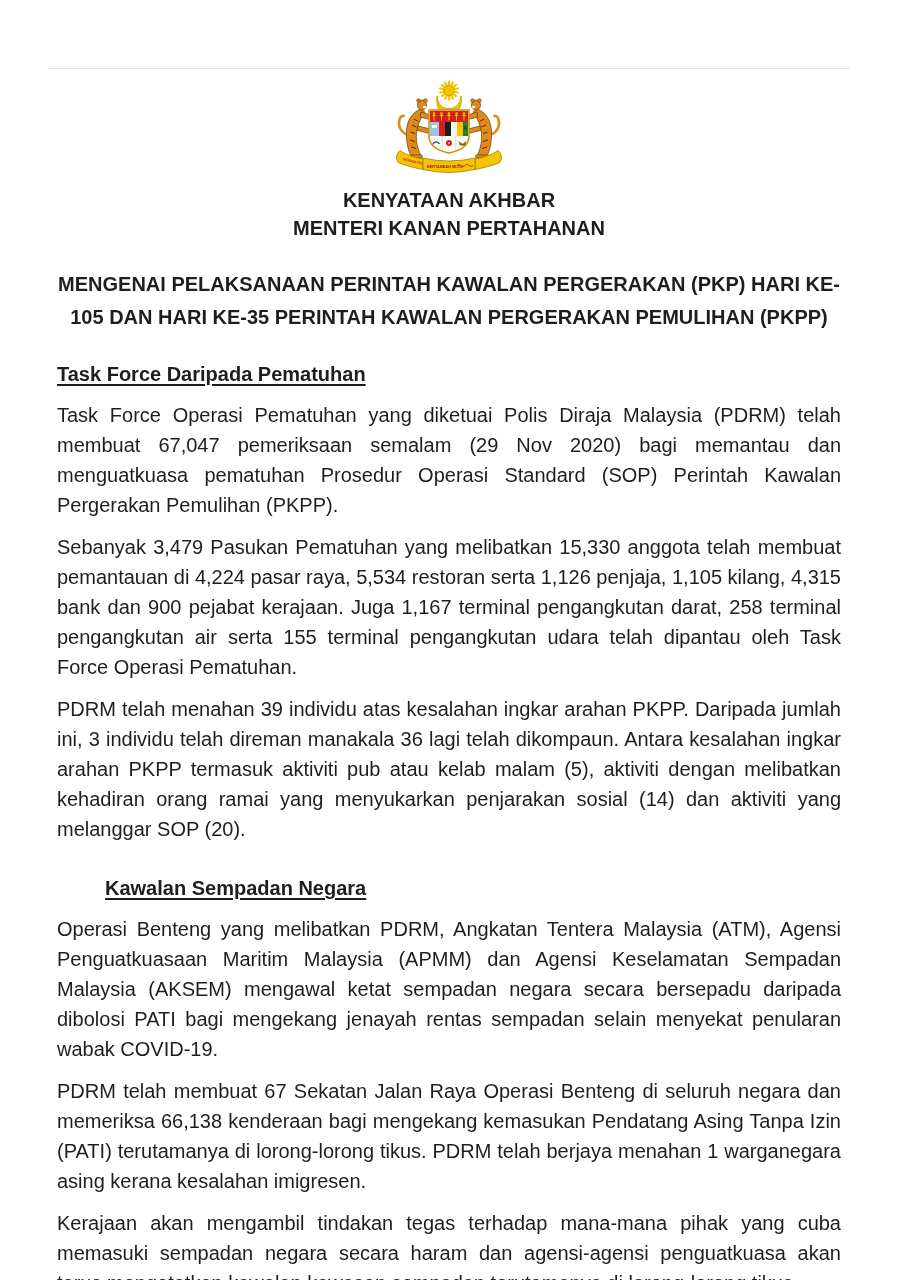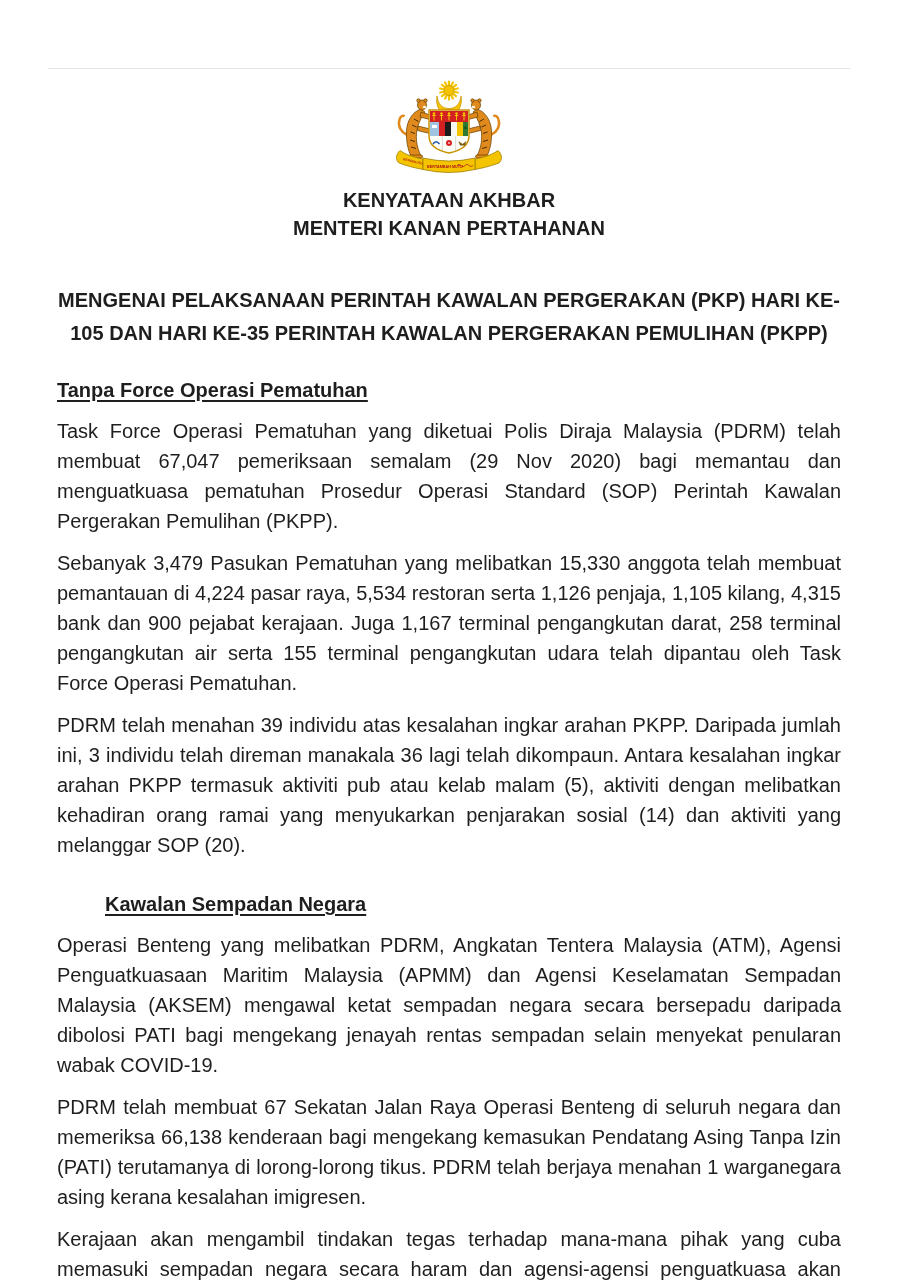--- a/index.html
+++ b/index.html
@@ -23,21 +23,21 @@
     margin:80px auto 0 auto;
   }
   .press-type, .ministry {
     text-align:center;
     font-weight:bold;
     font-size:20px;
     line-height:28px;
   }
   .press-type { margin-top:6px; }
   .doc-title {
-    margin-top:42px;
+    margin-top:26px;
     text-align:center;
     font-weight:bold;
     font-size:20px;
     line-height:33px;
   }
   .section-heading {
     margin:0;
     margin-top:26px;
     font-size:20px;
     font-weight:bold;
@@ -168,21 +168,21 @@
     </div>
 
     <div class="press-type">KENYATAAN AKHBAR</div>
     <div class="ministry">MENTERI KANAN PERTAHANAN</div>
 
     <div class="doc-title">
       <div>MENGENAI PELAKSANAAN PERINTAH KAWALAN PERGERAKAN (PKP) HARI KE-</div>
       <div>105 DAN HARI KE-35 PERINTAH KAWALAN PERGERAKAN PEMULIHAN (PKPP)</div>
     </div>
 
-    <h2 class="section-heading">Tanpa Force Operasi Pematuhan</h2>
+    <h2 class="section-heading">Task Force Daripada Pematuhan</h2>
     <p class="body-para">Task Force Operasi Pematuhan yang diketuai Polis Diraja Malaysia (PDRM) telah membuat 67,047 pemeriksaan semalam (29 Nov 2020) bagi memantau dan menguatkuasa pematuhan Prosedur Operasi Standard (SOP) Perintah Kawalan Pergerakan Pemulihan (PKPP).</p>
     <p class="body-para">Sebanyak 3,479 Pasukan Pematuhan yang melibatkan 15,330 anggota telah membuat pemantauan di 4,224 pasar raya, 5,534 restoran serta 1,126 penjaja, 1,105 kilang, 4,315 bank dan 900 pejabat kerajaan. Juga 1,167 terminal pengangkutan darat, 258 terminal pengangkutan air serta 155 terminal pengangkutan udara telah dipantau oleh Task Force Operasi Pematuhan.</p>
     <p class="body-para">PDRM telah menahan 39 individu atas kesalahan ingkar arahan PKPP. Daripada jumlah ini, 3 individu telah direman manakala 36 lagi telah dikompaun. Antara kesalahan ingkar arahan PKPP termasuk aktiviti pub atau kelab malam (5), aktiviti dengan melibatkan kehadiran orang ramai yang menyukarkan penjarakan sosial (14) dan aktiviti yang melanggar SOP (20).</p>
 
     <h2 class="section-heading second">Kawalan Sempadan Negara</h2>
     <p class="body-para">Operasi Benteng yang melibatkan PDRM, Angkatan Tentera Malaysia (ATM), Agensi Penguatkuasaan Maritim Malaysia (APMM) dan Agensi Keselamatan Sempadan Malaysia (AKSEM) mengawal ketat sempadan negara secara bersepadu daripada dibolosi PATI bagi mengekang jenayah rentas sempadan selain menyekat penularan wabak COVID-19.</p>
     <p class="body-para">PDRM telah membuat 67 Sekatan Jalan Raya Operasi Benteng di seluruh negara dan memeriksa 66,138 kenderaan bagi mengekang kemasukan Pendatang Asing Tanpa Izin (PATI) terutamanya di lorong-lorong tikus. PDRM telah berjaya menahan 1 warganegara asing kerana kesalahan imigresen.</p>
     <p class="body-para">Kerajaan akan mengambil tindakan tegas terhadap mana-mana pihak yang cuba memasuki sempadan negara secara haram dan agensi-agensi penguatkuasa akan terus mengetatkan kawalan kawasan sempadan terutamanya di lorong-lorong tikus.</p>
 
   </div>

